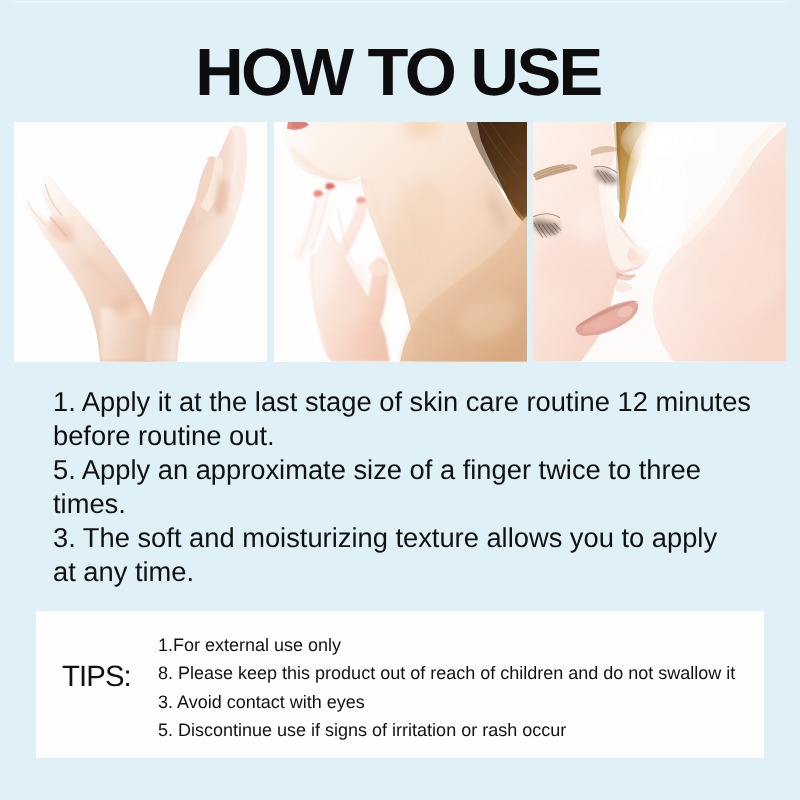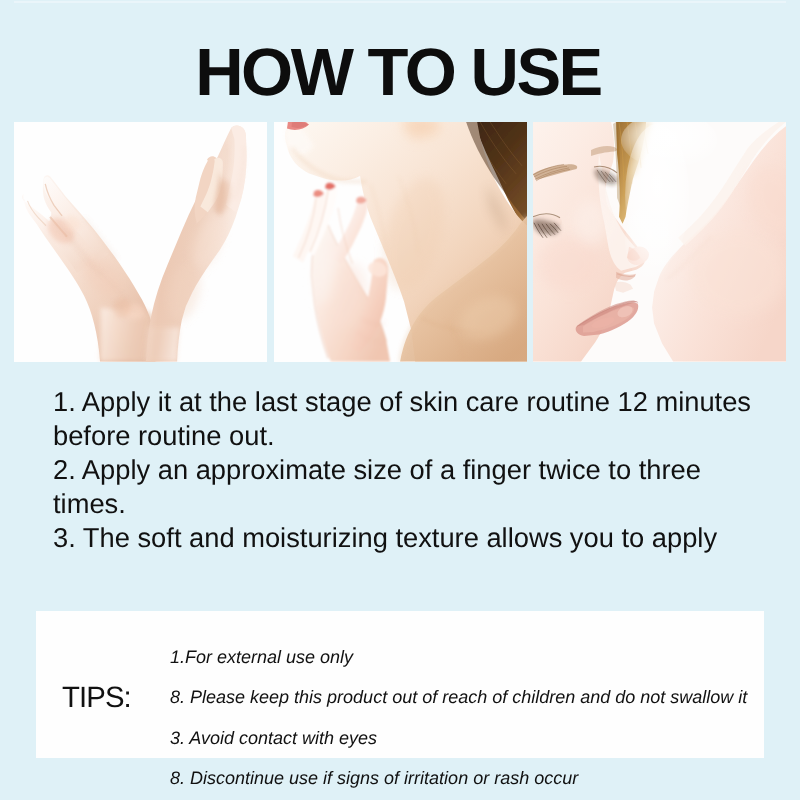--- a/index.html
+++ b/index.html
@@ -21,25 +21,25 @@
   .photo:nth-child(1){left:0;}
   .photo:nth-child(2){left:259.5px;}
   .photo:nth-child(3){left:518.8px;}
   .ph-svg{display:block;width:100%;height:100%;}
 
   .steps{will-change:transform;position:absolute;left:53.3px;top:385.4px;width:760px;color:#111;
          font-size:27.3px;line-height:34px;letter-spacing:0px;}
   .steps p{margin:0;}
 
   .tips{position:absolute;left:36.2px;top:610.5px;width:727.4px;height:147px;background:#fefefe;}
-  .tips-label{will-change:transform;position:absolute;left:26.2px;top:72px;font-size:29.3px;font-weight:normal;
+  .tips-label{will-change:transform;position:absolute;left:26.2px;top:51px;font-size:29.3px;font-weight:normal;
               color:#111;letter-spacing:-0.9px;line-height:29.3px;}
   .tips-list{will-change:transform;position:absolute;left:121.6px;top:20px;width:620px;font-size:18px;
              line-height:28.4px;color:#111;}
-  .tips-list div{margin:12px;font-style:italic;}
+  .tips-list div{margin:0;}
 </style>
 </head>
 <body>
 
 <div class="page">
   <div class="toprule"></div>
 
   <div class="title">HOW TO USE</div>
 
   <div class="photos">
@@ -527,26 +527,26 @@
 
 <ellipse cx="124" cy="74" rx="32" ry="72" fill="url(#face_glow)"></ellipse>
 <ellipse cx="136" cy="18" rx="48" ry="28" fill="url(#face_glow)"></ellipse>
 <ellipse cx="116" cy="120" rx="24" ry="40" fill="url(#face_glow)" opacity="0.55"></ellipse>
 </svg>
     </div>
   </div>
 
   <div class="steps">
     <p><span>1. Apply it at the last stage of skin care routine 12 minutes</span><br><span>before routine out.</span></p>
-    <p><span>2. Apply an approximate size of a finger twice to three</span><br><span>times.</span></p>
-    <p><span>3. The soft and moisturizing texture allows you to apply</span><br></p>
+    <p><span>5. Apply an approximate size of a finger twice to three</span><br><span>times.</span></p>
+    <p><span>3. The soft and moisturizing texture allows you to apply</span><br><span>at any time.</span></p>
   </div>
 
   <div class="tips">
     <div class="tips-label">TIPS:</div>
     <div class="tips-list">
       <div>1.For external use only</div>
       <div>8. Please keep this product out of reach of children and do not swallow it</div>
       <div>3. Avoid contact with eyes</div>
-      <div>8. Discontinue use if signs of irritation or rash occur</div>
+      <div>5. Discontinue use if signs of irritation or rash occur</div>
     </div>
   </div>
 </div>
 
 </body></html>

